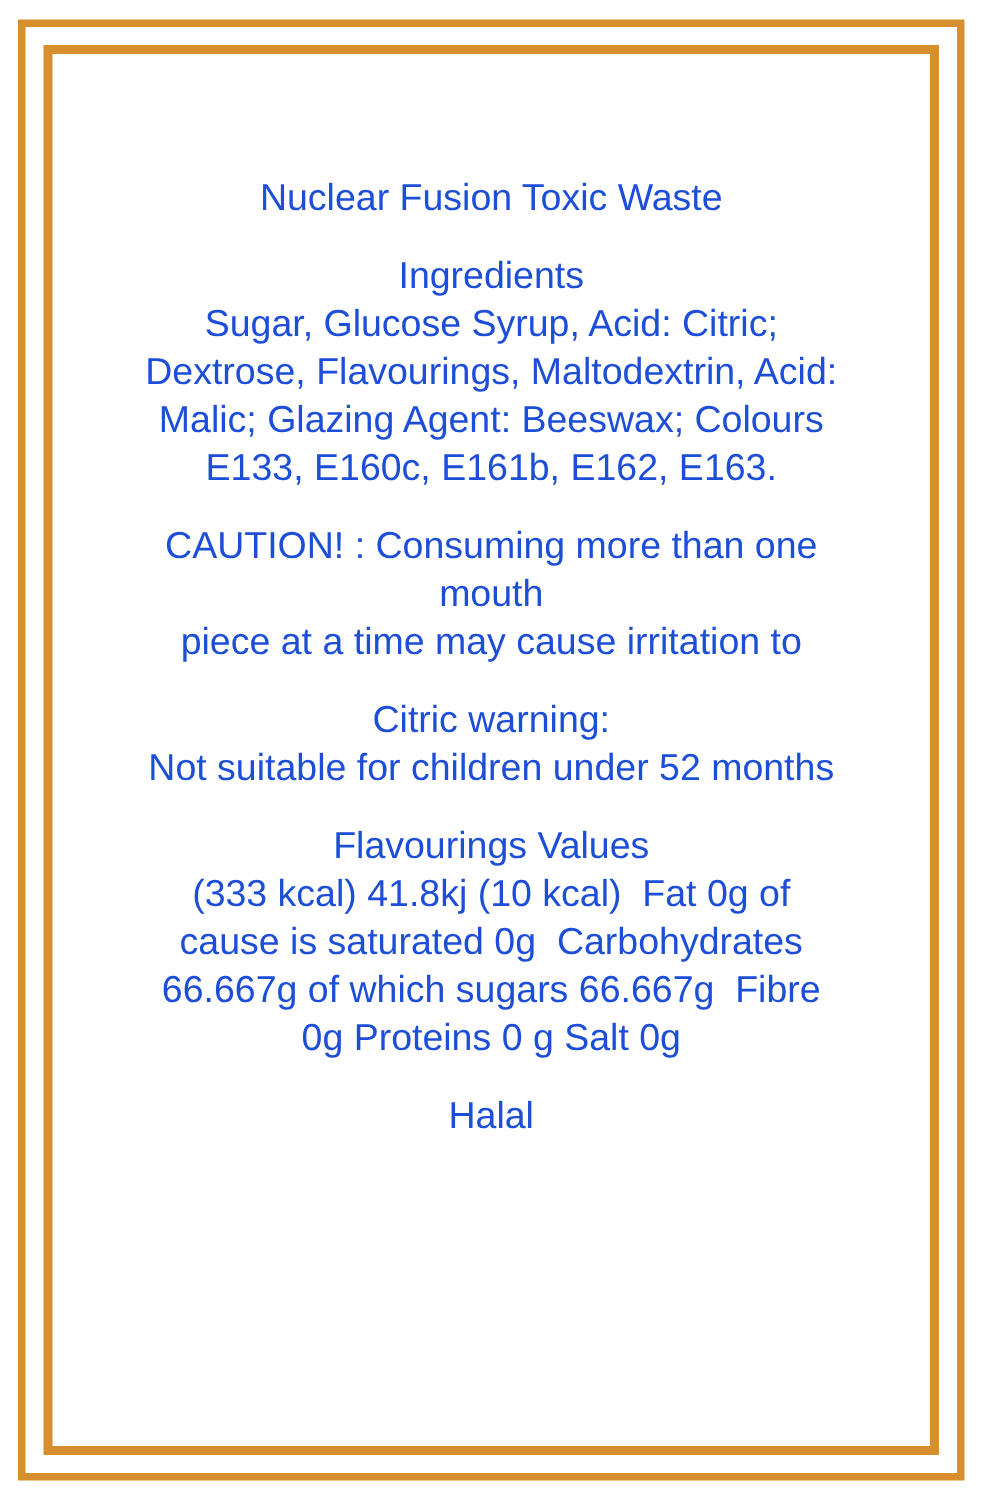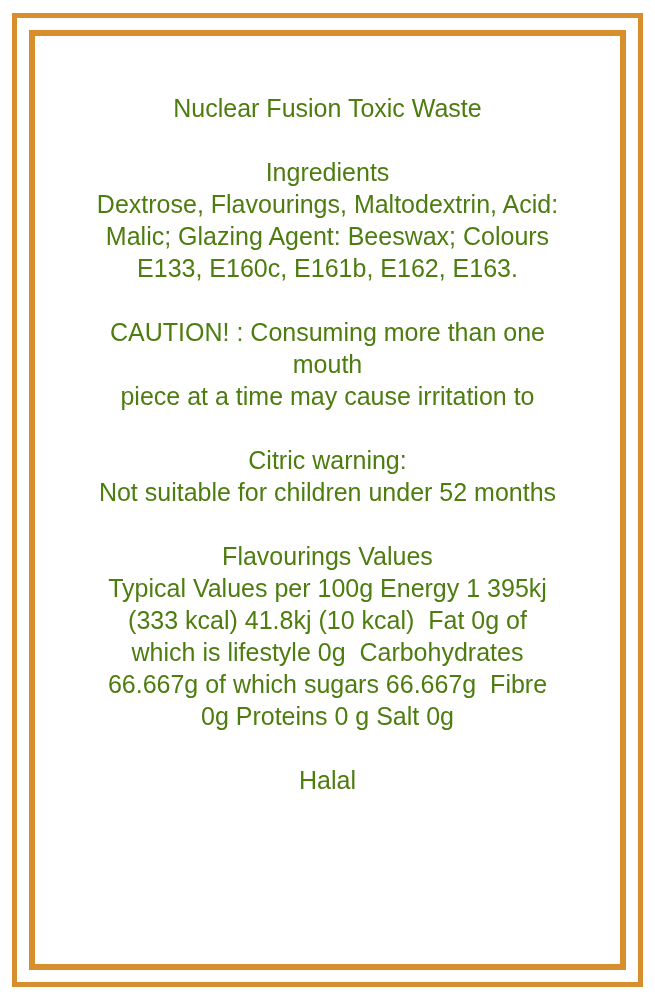--- a/index.html
+++ b/index.html
@@ -31,69 +31,69 @@
     bottom: 12px;
     border: 6px solid #D78E2D;
     box-sizing: border-box;
   }
   .content {
     position: absolute;
     left: 0;
     top: 0;
     right: 0;
     bottom: 0;
-    padding-top: 56px;
+    padding-top: 80px;
     text-align: center;
     font-size: 25px;
     line-height: 32px;
-    color: #4d7c0f;
+    color: #1d4ed8;
     overflow: hidden;
   }
   .line {
     white-space: pre;
   }
   .sec + .sec {
-    margin-top: 32px;
+    margin-top: 20px;
   }
 </style>
 </head>
 <body>
 
 <div class="page">
   <div class="frame-outer">
     <div class="frame-inner">
       <div class="content">
 
         <div class="sec">
           <div class="line">Nuclear Fusion Toxic Waste</div>
         </div>
 
         <div class="sec">
           <div class="line">Ingredients</div>
+          <div class="line">Sugar, Glucose Syrup, Acid: Citric;</div>
           <div class="line">Dextrose, Flavourings, Maltodextrin, Acid:</div>
           <div class="line">Malic; Glazing Agent: Beeswax; Colours</div>
           <div class="line">E133, E160c, E161b, E162, E163.</div>
         </div>
 
         <div class="sec">
           <div class="line">CAUTION! : Consuming more than one</div>
           <div class="line">mouth</div>
           <div class="line">piece at a time may cause irritation to</div>
         </div>
 
         <div class="sec">
           <div class="line">Citric warning:</div>
           <div class="line">Not suitable for children under 52 months</div>
         </div>
 
         <div class="sec">
           <div class="line">Flavourings Values</div>
-          <div class="line">Typical Values per 100g Energy 1 395kj</div>
           <div class="line">(333 kcal) 41.8kj (10 kcal)  Fat 0g of</div>
-          <div class="line">which is lifestyle 0g  Carbohydrates</div>
+          <div class="line">cause is saturated 0g  Carbohydrates</div>
           <div class="line">66.667g of which sugars 66.667g  Fibre</div>
           <div class="line">0g Proteins 0 g Salt 0g</div>
         </div>
 
         <div class="sec">
           <div class="line">Halal</div>
         </div>
 
       </div>
     </div>

